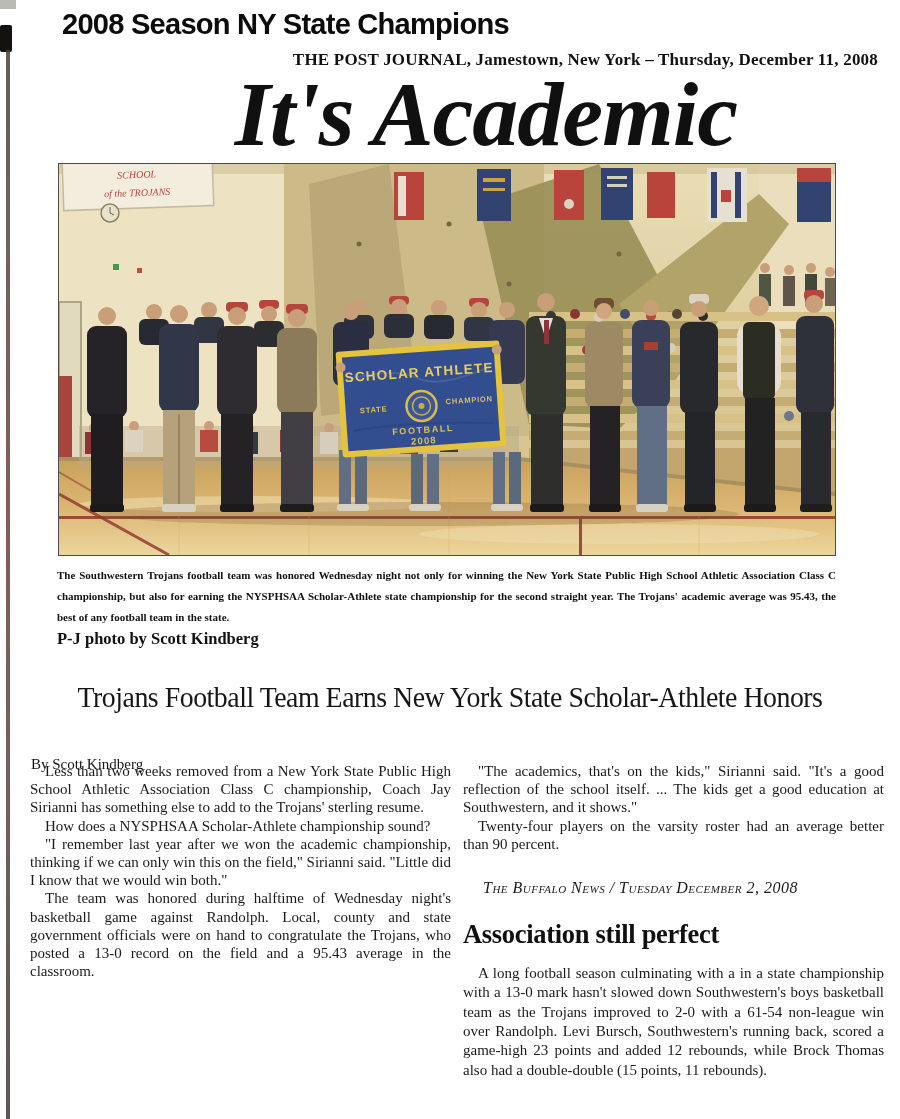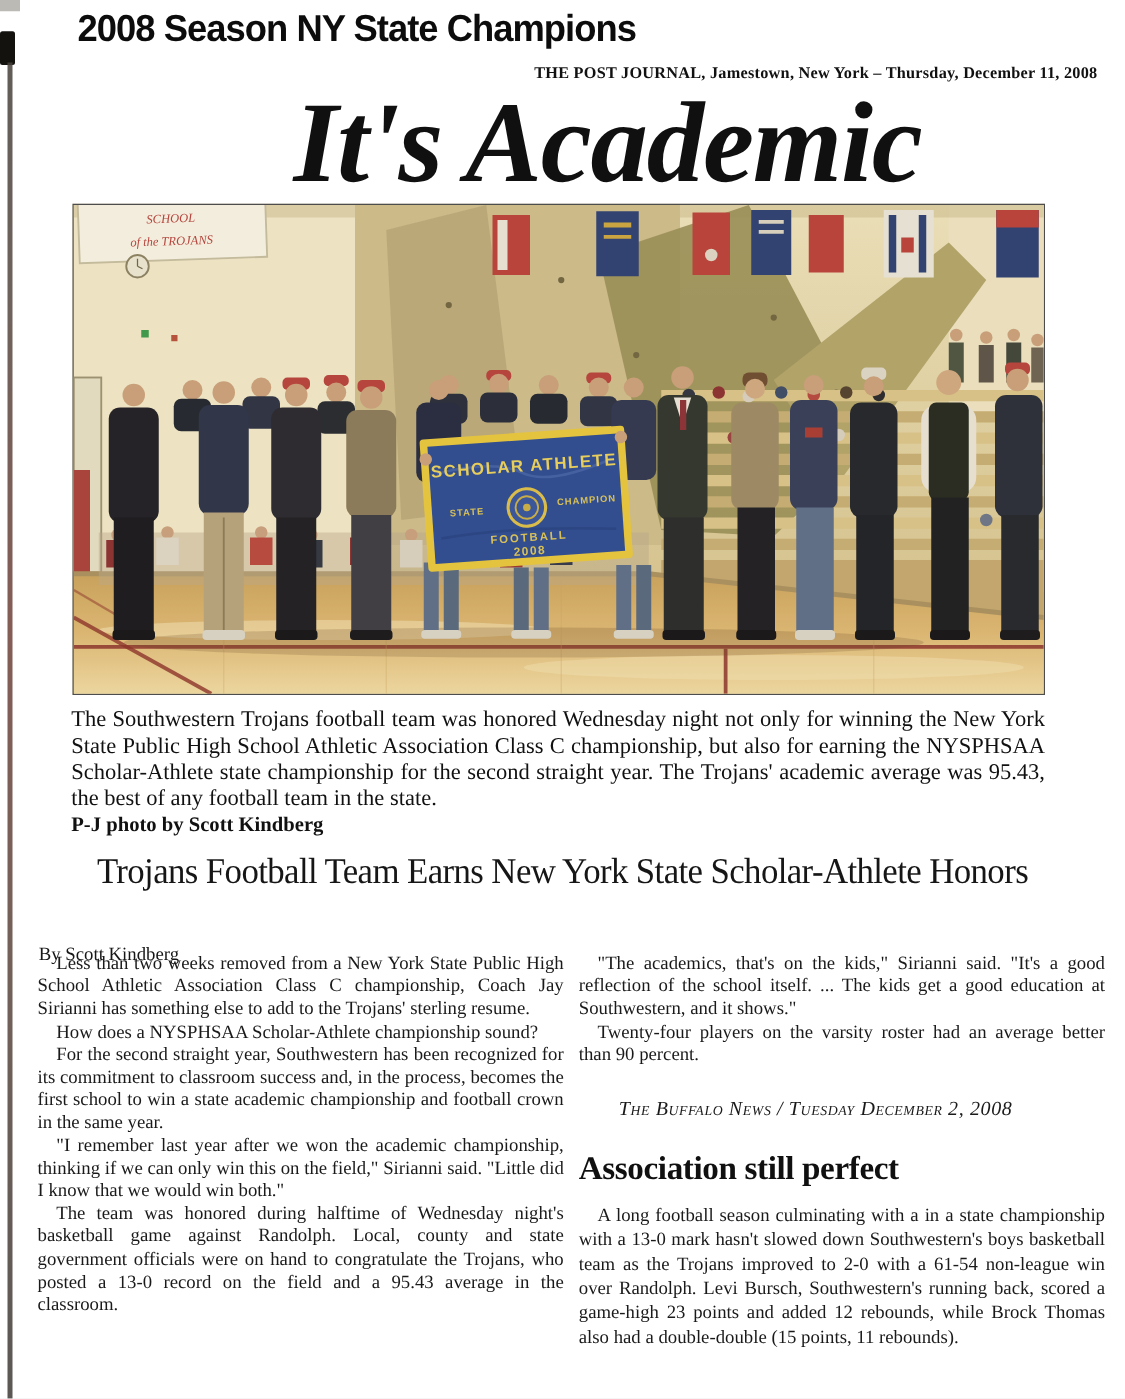--- a/index.html
+++ b/index.html
@@ -8,40 +8,40 @@
 
   
   .corner-mark{position:absolute;left:0;top:0;width:16px;height:9px;background:#6b655c;opacity:.45;}
   .edge-blob{position:absolute;left:0;top:25px;width:12px;height:27px;background:#14120f;border-radius:2px;}
   .edge-strip{position:absolute;left:6px;top:50px;width:4px;height:1069px;opacity:.85;
         background:linear-gradient(#46403a,#55463f 18%,#6e4038 42%,#5a453c 68%,#3e3a36);}
 
   .hand-header{position:absolute;left:62px;top:7px;font-family:"Liberation Sans",sans-serif;
         font-weight:bold;font-size:30px;letter-spacing:-.8px;color:#0c0c0c;transform:scaleX(.97);transform-origin:left top;}
   .masthead{position:absolute;top:50px;left:0;width:878px;text-align:right;font-weight:bold;
-        font-size:13px;letter-spacing:.2px;color:#111;}
+        font-size:17px;letter-spacing:.2px;color:#111;}
   .headline{position:absolute;top:68px;left:0;width:100%;text-align:center;transform:translateX(36px);
         font-size:92px;line-height:1;font-weight:bold;font-style:italic;letter-spacing:-1px;color:#101010;}
 
   .photo{position:absolute;left:58px;top:163px;width:776px;height:391px;margin:0;
         border:1px solid #4d4d4d;box-sizing:content-box;background:#e5d9b0;}
   .photo svg{display:block;width:100%;height:100%;}
 
   .caption-block{position:absolute;left:57px;top:565px;width:779px;}
-  .caption{margin:0;font-weight:normal;font-size:18px;line-height:21px;text-align:justify;color:#111;}
+  .caption{margin:0;font-weight:bold;font-size:11px;line-height:21px;text-align:justify;color:#111;}
   .credit{margin:0;font-weight:bold;font-size:16.5px;line-height:21px;color:#111;}
 
   .subhead{position:absolute;top:681px;left:0;width:100%;margin:0;text-align:center;font-weight:400;
         font-size:29px;letter-spacing:-.5px;transform:scaleX(.96);color:#161616;}
   .byline{position:absolute;left:31px;top:756px;font-size:15px;color:#161616;}
 
   .columns{position:absolute;left:30px;top:762px;width:855px;display:flex;gap:12px;}
   .col{width:421px;}
   .col p{margin:0;text-indent:15px;text-align:justify;font-size:15px;line-height:18.2px;color:#1a1a1a;}
-  .bn-dateline{margin:26px 0 0 32px;font-style:italic;font-variant:small-caps;font-size:16px;
+  .bn-dateline{margin:26px 0 0 20px;font-style:italic;font-variant:small-caps;font-size:16px;
         letter-spacing:.5px;color:#1a1a1a;}
   .bn-head{margin:22px 0 14px 0;font-size:26.5px;font-weight:bold;letter-spacing:-.3px;color:#101010;}
   .col p.bn-body{line-height:19.3px;}
 
   text{font-family:"Liberation Sans",sans-serif;}
   .sign-text{font-family:"Liberation Serif",serif;font-style:italic;}
 </style>
 </head>
 <body>
 
@@ -331,21 +331,20 @@
     <p class="credit">P-J photo by Scott Kindberg</p>
   </div>
 
   <h2 class="subhead">Trojans Football Team Earns New York State Scholar-Athlete Honors</h2>
   <div class="byline">By Scott Kindberg</div>
 
   <div class="columns">
     <div class="col">
       <p>Less than two weeks removed from a New York State Public High School Athletic Association Class C championship, Coach Jay Sirianni has something else to add to the Trojans' sterling resume.</p>
       <p>How does a NYSPHSAA Scholar-Athlete championship sound?</p>
-      <p>For the second straight year, Southwestern has been recognized for its commitment to classroom success and, in the process, becomes the first school to win a state academic championship and football crown in the same year.</p>
       <p>"I remember last year after we won the academic championship, thinking if we can only win this on the field," Sirianni said. "Little did I know that we would win both."</p>
       <p>The team was honored during halftime of Wednesday night's basketball game against Randolph. Local, county and state government officials were on hand to congratulate the Trojans, who posted a 13-0 record on the field and a 95.43 average in the classroom.</p>
     </div>
     <div class="col">
       <p>"The academics, that's on the kids," Sirianni said. "It's a good reflection of the school itself. ... The kids get a good education at Southwestern, and it shows."</p>
       <p>Twenty-four players on the varsity roster had an average better than 90 percent.</p>
       <div class="bn-dateline">The Buffalo News / Tuesday December 2, 2008</div>
       <h3 class="bn-head">Association still perfect</h3>
       <p class="bn-body">A long football season culminating with a in a state championship with a 13-0 mark hasn't slowed down Southwestern's boys basketball team as the Trojans improved to 2-0 with a 61-54 non-league win over Randolph.  Levi Bursch, Southwestern's running back, scored a game-high 23 points and added 12 rebounds, while Brock Thomas also had a double-double (15 points, 11 rebounds).</p>
     </div>

